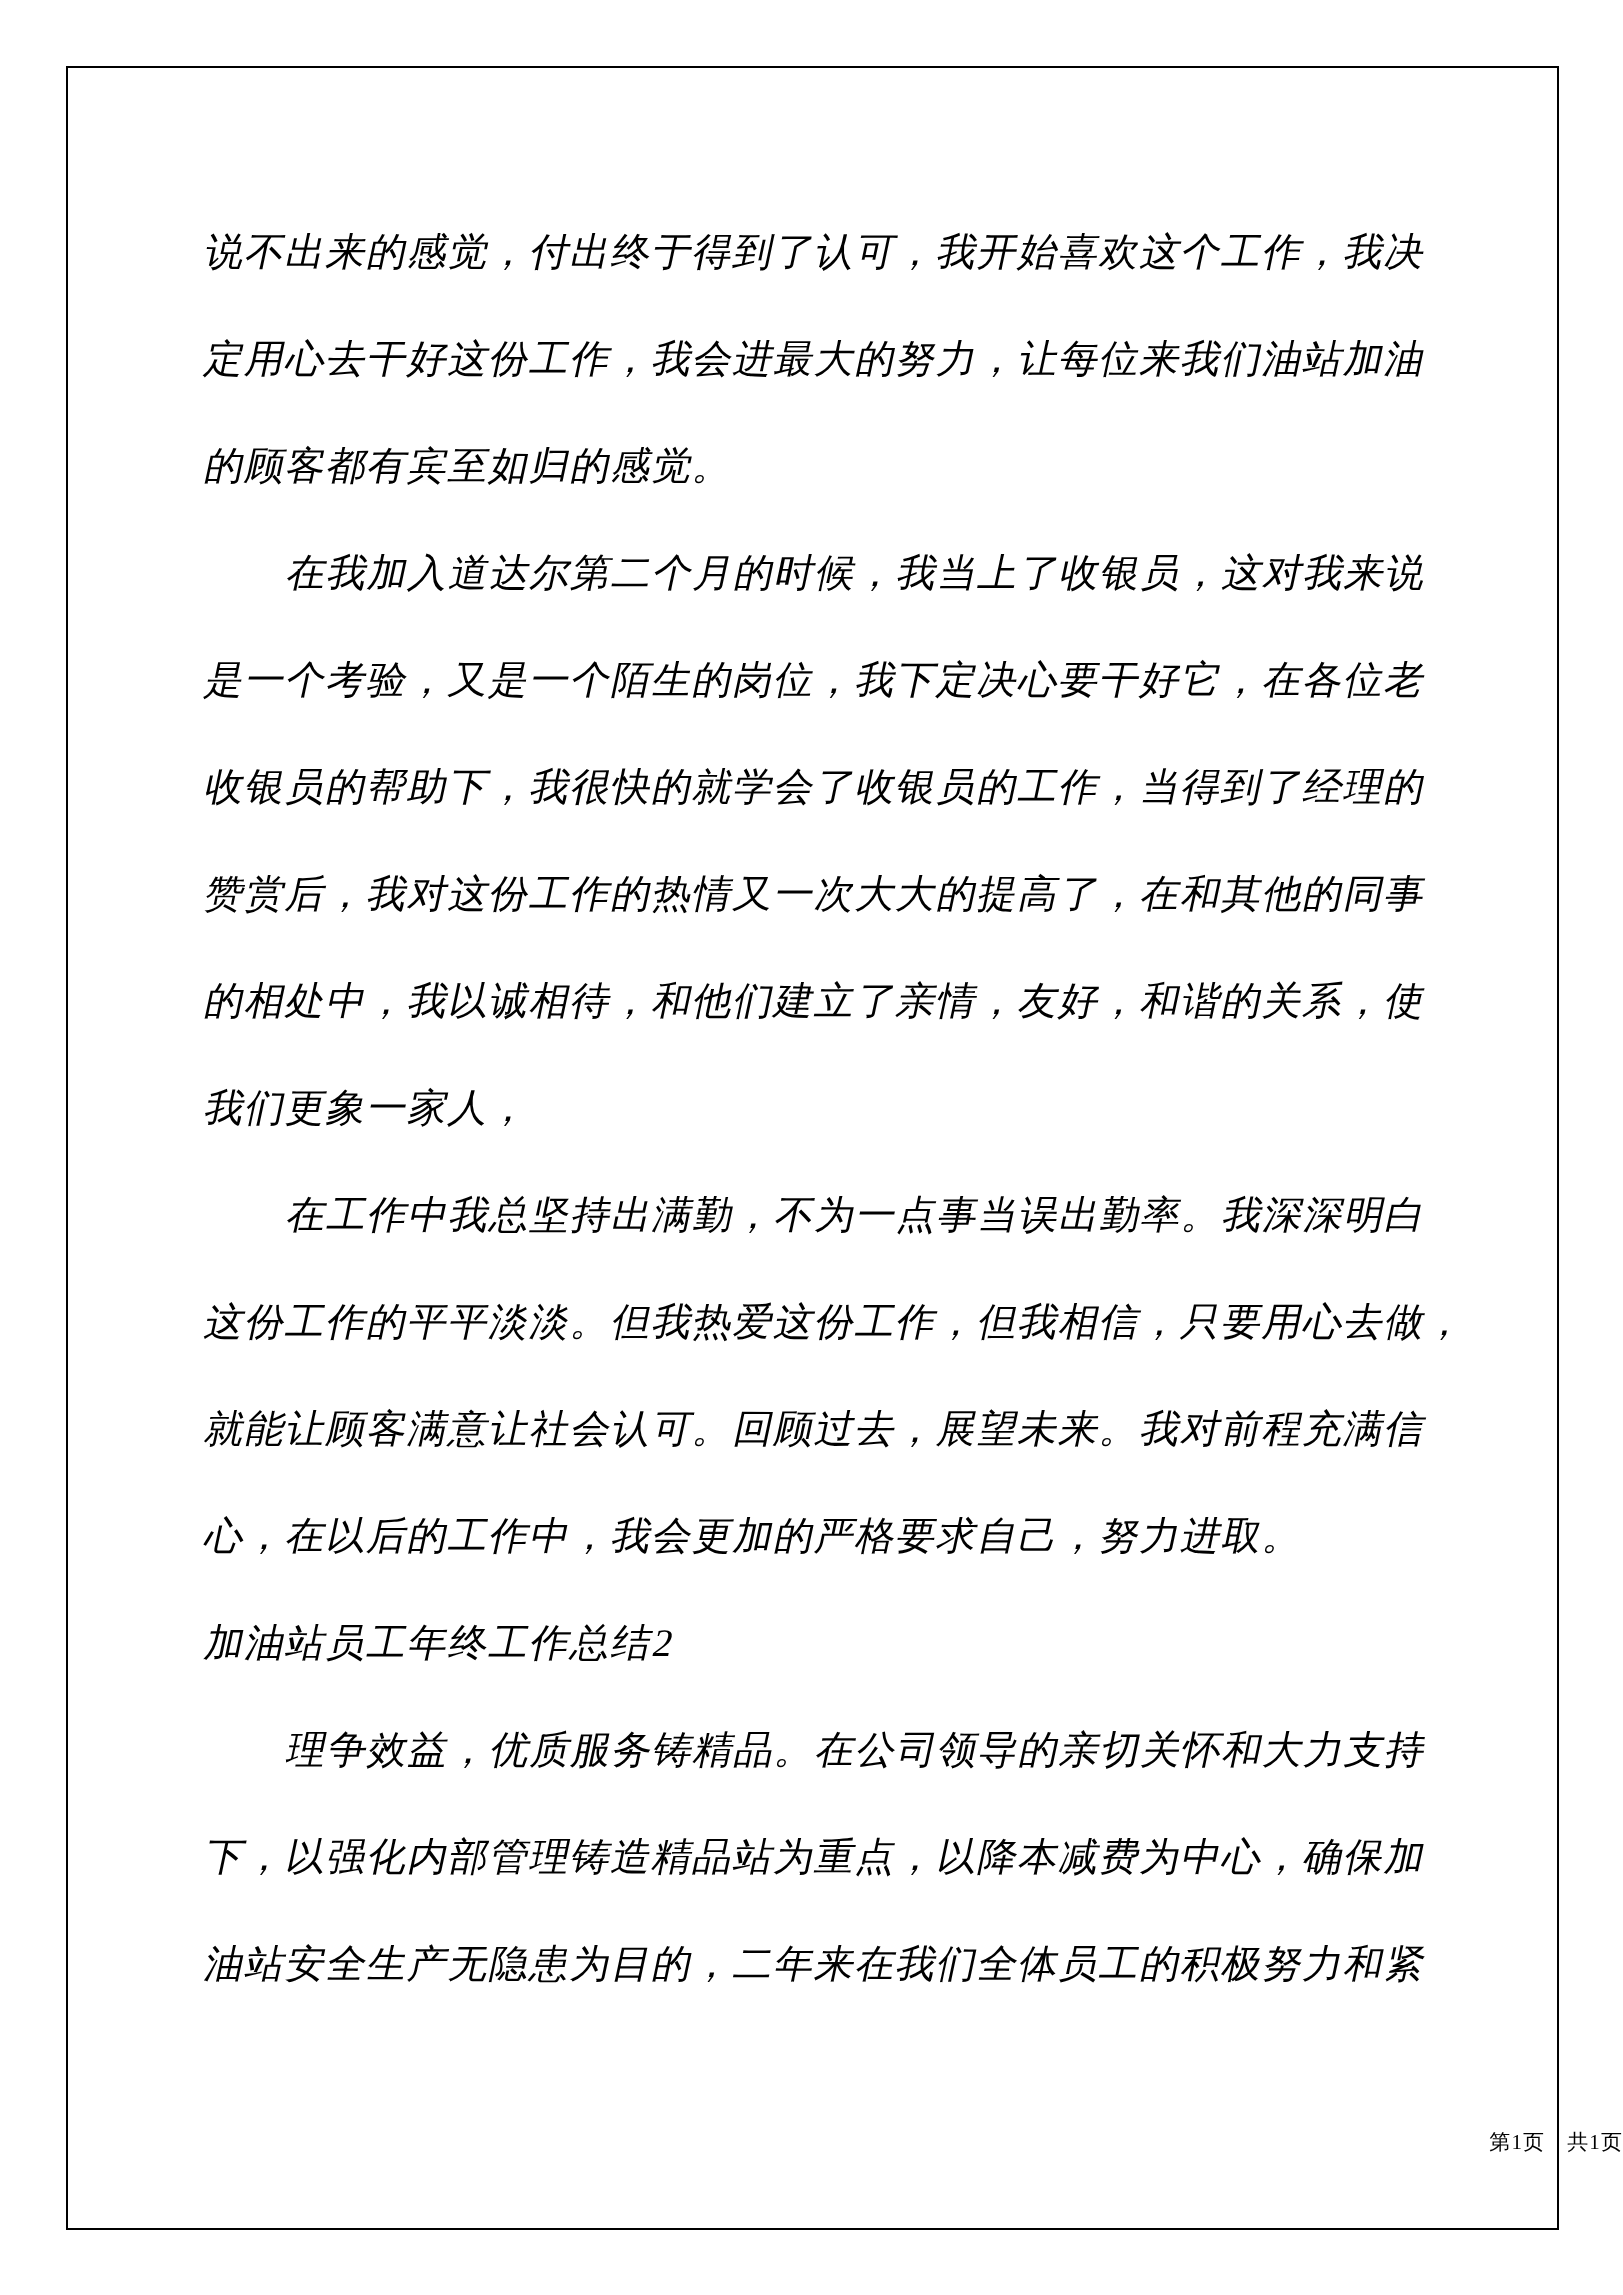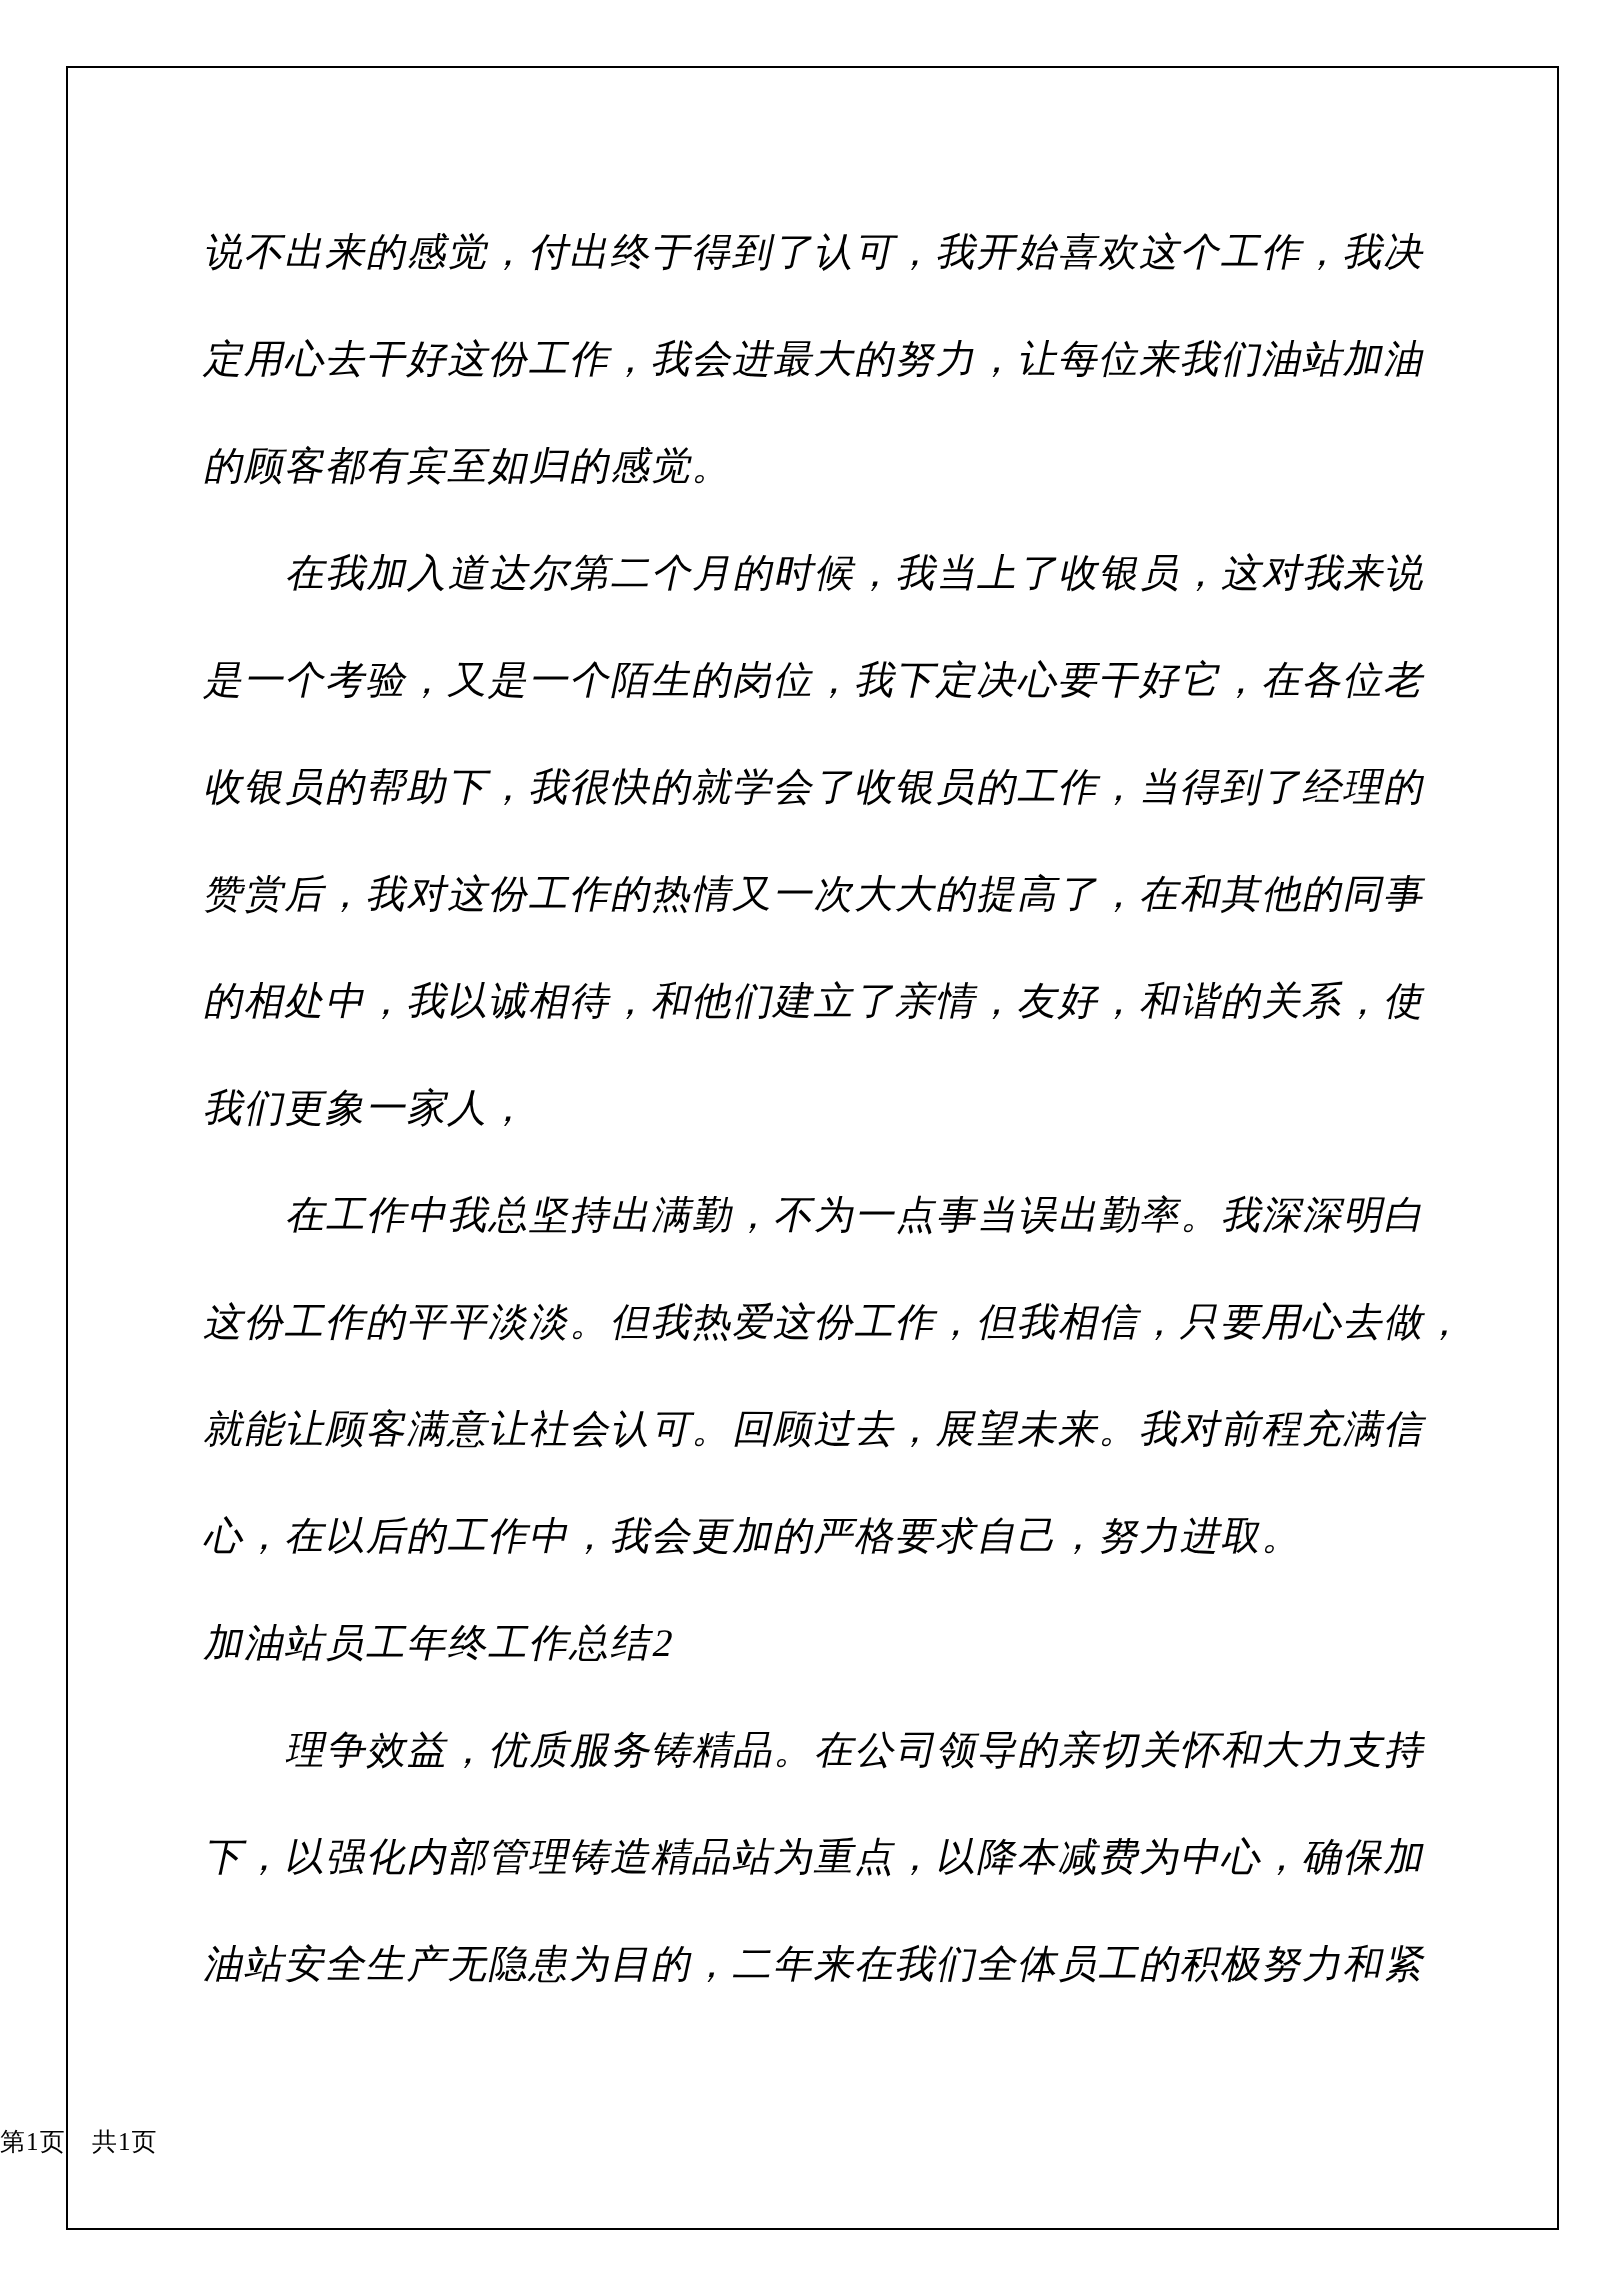--- a/index.html
+++ b/index.html
@@ -41,22 +41,22 @@
     transform-origin: 0 80%;
   }
   .text-line.indent {
     text-indent: 82px;
   }
   .footer {
     position: absolute;
     left: 0;
     top: 2124px;
     width: 100%;
-    text-align: left;
-    font-size: 25px;
+    text-align: right;
+    font-size: 21px;
     line-height: 36px;
     letter-spacing: 1.1px;
     color: #000000;
   }
 </style>
 </head>
 <body>
 
 <div class="page">
   <div class="frame"></div>

